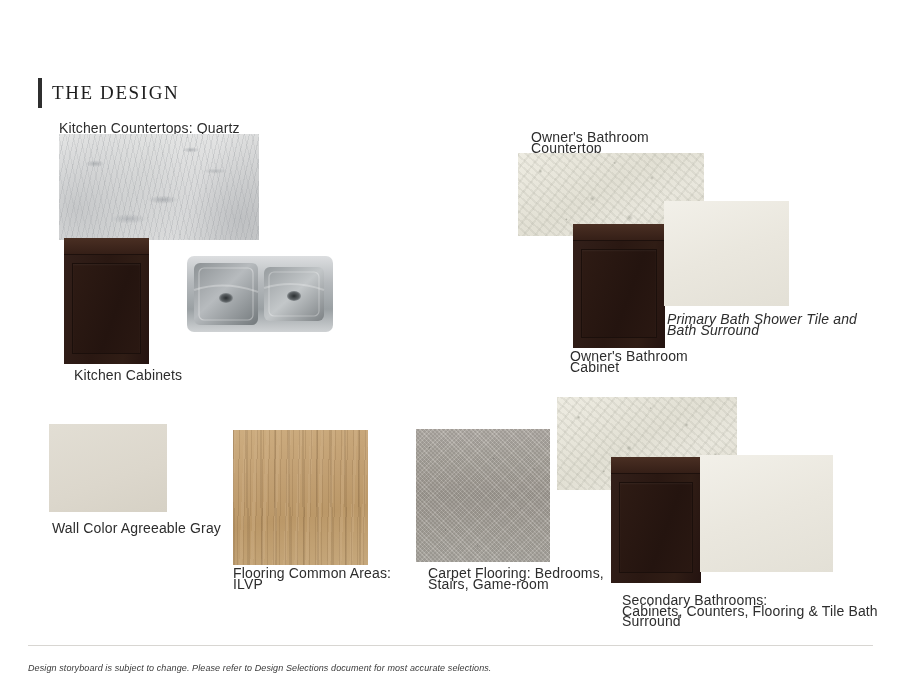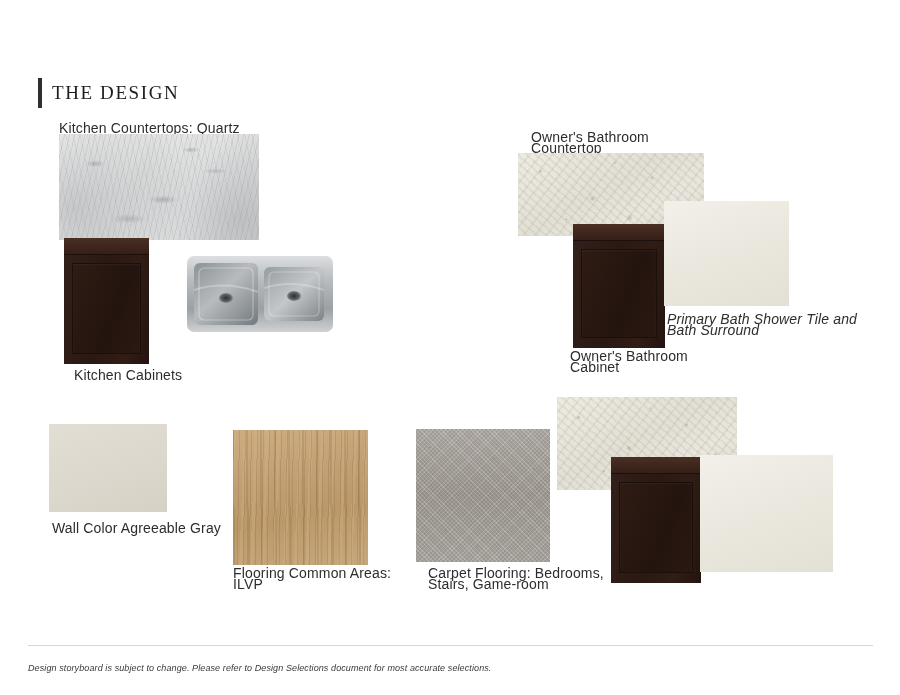--- a/index.html
+++ b/index.html
@@ -264,17 +264,19 @@
   <div class="swatch carpet" style="left:416px; top:429px; width:134px; height:133px;"></div>
   <div class="caption" style="left:416px; top:568px;margin-left:12px;">Carpet Flooring: Bedrooms,
 Stairs, Game-room</div>
 
   <div class="swatch quartz-beige" style="left:557px; top:397px; width:180px; height:93px;"></div>
   <div class="cabinet" style="left:611px; top:457px; width:90px; height:126px;">
     <div class="rail-top"></div>
     <div class="panel"></div>
   </div>
   <div class="swatch tile-cream" style="left:700px; top:455px; width:133px; height:117px;"></div>
+  <div class="caption" style="left:622px; top:595px;">Secondary Bathrooms:
+Cabinets, Counters, Flooring &amp;  Tile Bath Surround</div>
 
   <div class="footer-rule"></div>
   <div class="footer-text">Design storyboard is subject to change. Please refer to Design Selections document for most accurate selections.</div>
 
 </div>
 
 </body></html>

